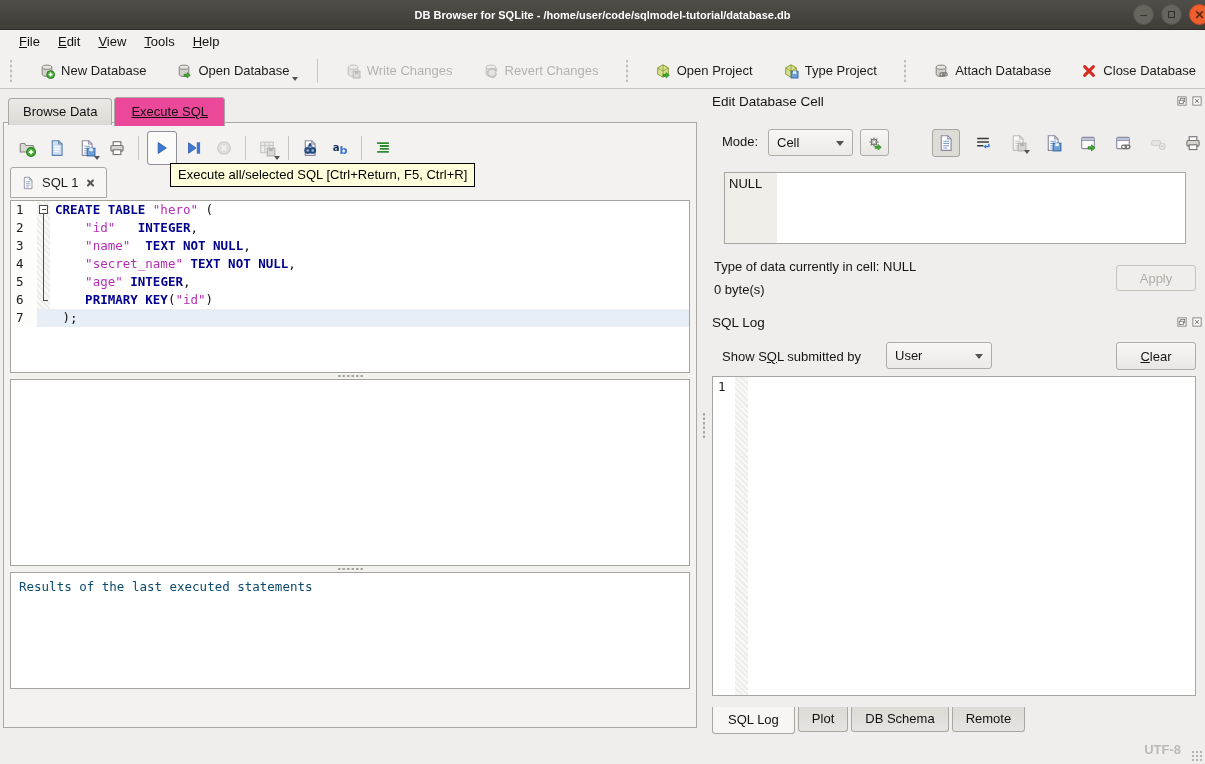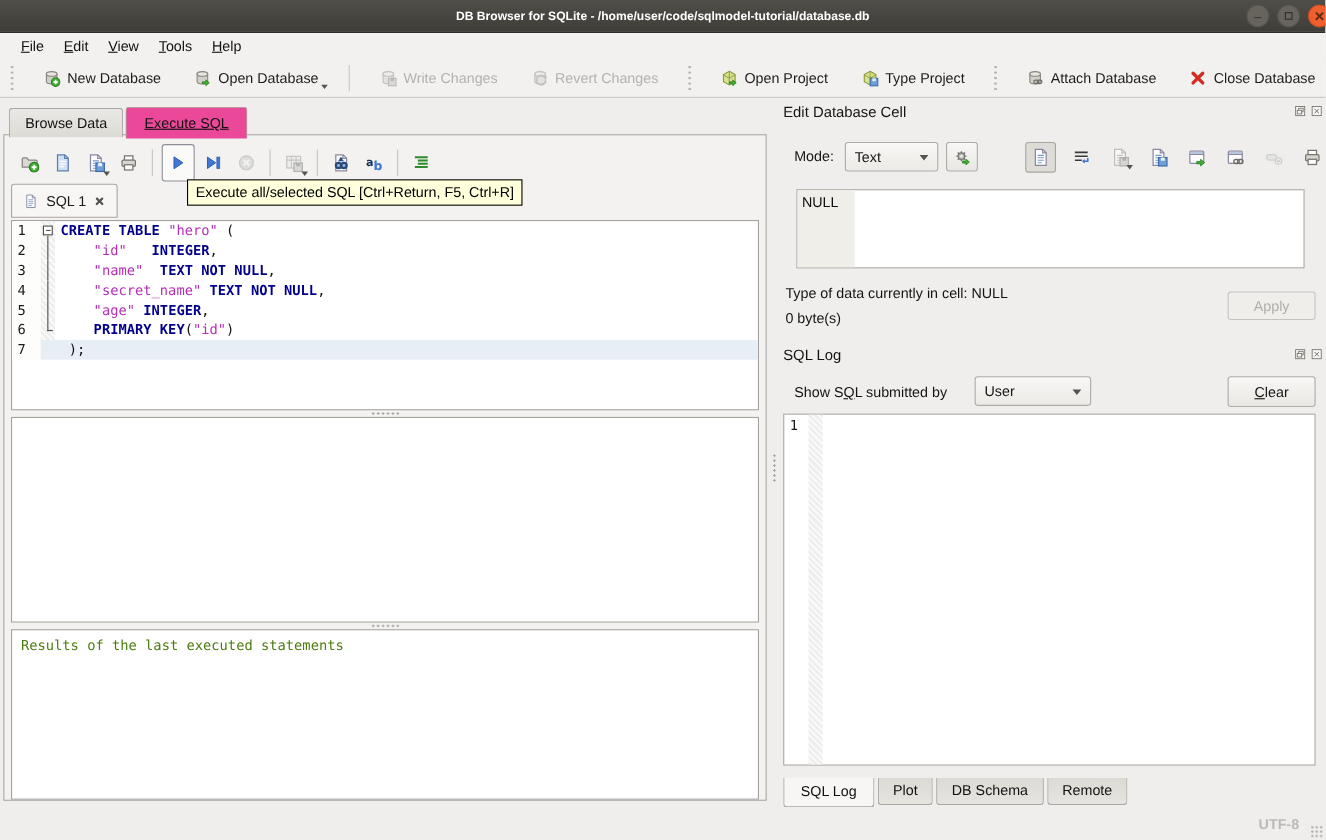--- a/index.html
+++ b/index.html
@@ -91,23 +91,23 @@
   .fstub { position:absolute; left:6px; top:9px; width:5px; height:1px; background:#4d4d4d; }
   .t-kw { color:#00008c; font-weight:bold; }
   .t-str { color:#b52fb5; }
   .t-pl { color:#101010; }
 
   .pane-split { position:absolute; left:10px; width:680px; height:6px; display:flex; align-items:center; justify-content:center; }
   .dots-h { width:26px; height:4px;
     background-image:radial-gradient(circle,#a3a19b 1px,transparent 1.2px); background-size:4.5px 4px; }
   .midpane { position:absolute; left:10px; top:379px; width:680px; height:187px;
     background:#fff; border:1px solid #a5a39e; }
-  .resultpane { position:absolute; left:10px; top:572px; width:680px; height:155px;
+  .resultpane { position:absolute; left:10px; top:572px; width:680px; height:117px;
     background:#fff; border:1px solid #a5a39e; padding:6px 8px;
-    font-family:"DejaVu Sans Mono", monospace; font-size:12.5px; color:#4d7c0f; }
+    font-family:"DejaVu Sans Mono", monospace; font-size:12.5px; color:#0c4a6e; }
 
   
   .dock-split { position:absolute; left:699px; top:122px; width:10px; height:606px;
     display:flex; align-items:center; justify-content:center; }
   .dots-v { width:4px; height:26px;
     background-image:radial-gradient(circle,#a3a19b 1px,transparent 1.2px); background-size:4px 4.5px; }
 
   
   .dock-title { position:absolute; color:#141414; font-size:13.5px; }
   .dock-btns { position:absolute; display:flex; gap:3px; }
@@ -503,21 +503,21 @@
   <svg>
       <use href="#s-float"></use>
     </svg>
   <svg>
       <use href="#s-xsmall"></use>
     </svg>
 </div>
 
 <span class="label" style="position:absolute; left:722px; top:134px">Mode:</span>
 <div class="combo" style="position:absolute; left:768px; top:129px; width:85px; height:27px">
-  <span>Text</span>
+  <span>Cell</span>
     <span class="arr"></span>
 </div>
 <div class="btn gearbtn">
   <svg class="ic">
       <use href="#s-gear"></use>
       <use href="#s-arrow"></use>
     </svg>
 </div>
 
 <div class="cellicons" id="cell-icons">

